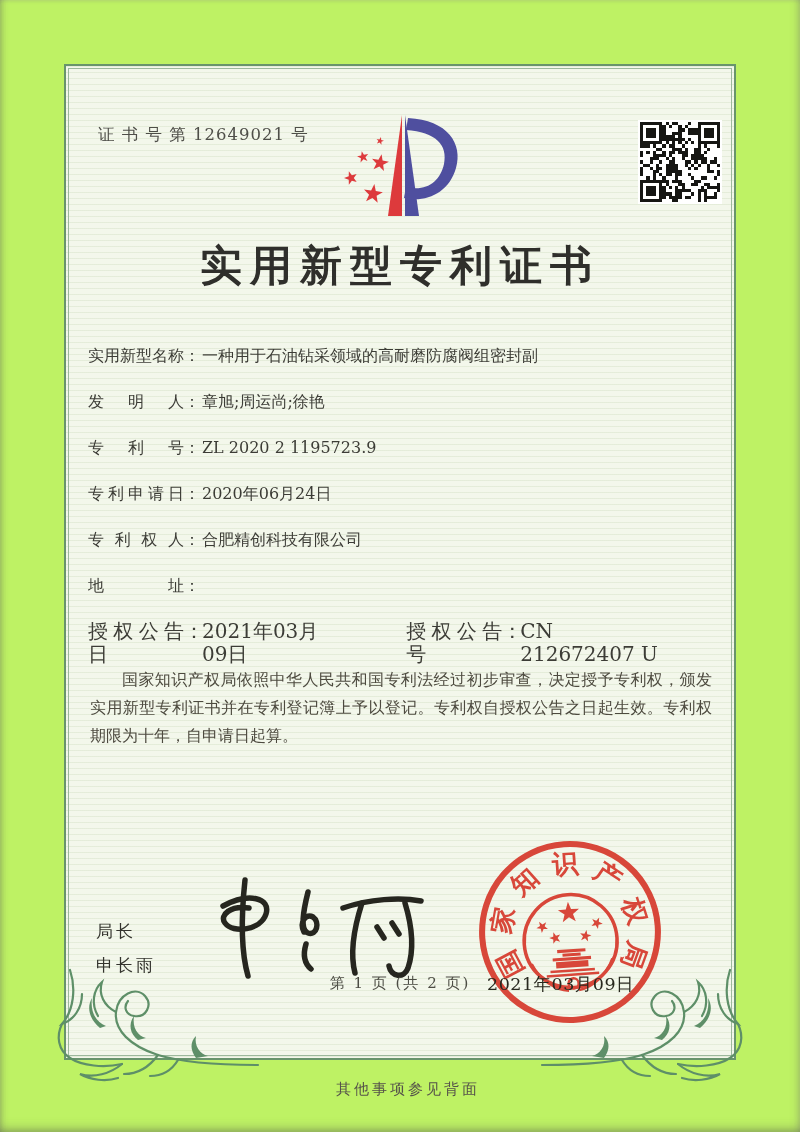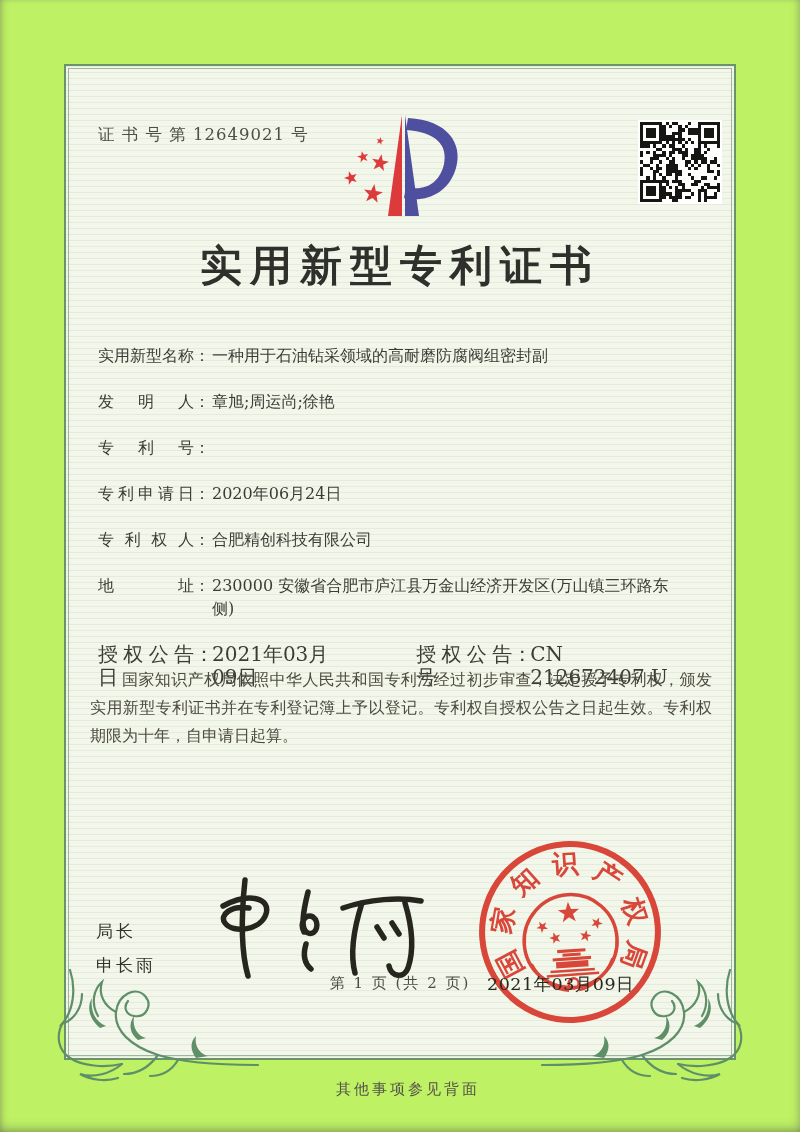--- a/index.html
+++ b/index.html
@@ -21,21 +21,21 @@
       rgba(141,173,112,.14) 0px, rgba(141,173,112,.14) 1px,
       rgba(255,255,255,0) 1px, rgba(255,255,255,0) 6px);
   }
   .frame-inner-line { position:absolute; inset:2px; border:1px solid #9cb89c; }
   .cert-no { position:absolute; left:98px; top:124px; font-size:16.5px; color:#4e4e48; letter-spacing:1px; }
   .logo { position:absolute; left:336px; top:110px; width:140px; height:115px; }
   .qr { position:absolute; left:638px; top:120px; width:84px; height:84px; background:#ffffff; padding:2px; }
   .qr svg { width:100%; height:100%; fill:#161613; shape-rendering:crispEdges; }
   .title { position:absolute; left:0; right:0; top:238px; text-align:center;
            font-size:42px; font-weight:600; color:#2f2f2b; letter-spacing:8px; }
-  .fields { position:absolute; left:98px; top:344px; width:580px; font-size:16px; color:#3c3c36; }
+  .fields { position:absolute; left:88px; top:344px; width:580px; font-size:16px; color:#3c3c36; }
   .frow { display:flex; align-items:flex-start; line-height:23px; margin-bottom:23px; }
   .flabel { display:inline-block; width:96px; text-align:justify; text-align-last:justify; flex:none; }
   .fcolon { flex:none; width:18px; }
   .fvalue { max-width:470px; }
   .grant-row { display:flex; line-height:23px; font-size:20px; color:#3c3c36; }
   .gpair { display:flex; }
   .gpair.second { margin-left:70px; }
   .body-text { position:absolute; left:90px; top:666px; width:622px;
                font-size:16px; line-height:28px; color:#4d4a3f; text-align:justify; }
   .body-text p { text-indent:2em; }
@@ -420,35 +420,35 @@
         <span class="fvalue">一种用于石油钻采领域的高耐磨防腐阀组密封副</span>
     </div>
     <div class="frow">
       <span class="flabel">发明人</span>
         <span class="fcolon">：</span>
         <span class="fvalue">章旭;周运尚;徐艳</span>
     </div>
     <div class="frow">
       <span class="flabel">专利号</span>
         <span class="fcolon">：</span>
+        <span class="fvalue">ZL 2020 2 1195723.9</span>
     </div>
     <div class="frow">
       <span class="flabel">专利申请日</span>
         <span class="fcolon">：</span>
         <span class="fvalue">2020年06月24日</span>
     </div>
     <div class="frow">
       <span class="flabel">专利权人</span>
         <span class="fcolon">：</span>
         <span class="fvalue">合肥精创科技有限公司</span>
     </div>
     <div class="frow">
       <span class="flabel">地址</span>
         <span class="fcolon">：</span>
-        <span class="fvalue">230000 安徽省合肥市庐江县万金山经济开发区(万山镇三环路东侧)</span>
     </div>
     <div class="grant-row">
       <span class="gpair">
         <span class="flabel">授权公告日</span>
           <span class="fcolon">：</span>
           <span>2021年03月09日</span>
       </span>
       <span class="gpair second">
         <span class="flabel">授权公告号</span>
           <span class="fcolon">：</span>

